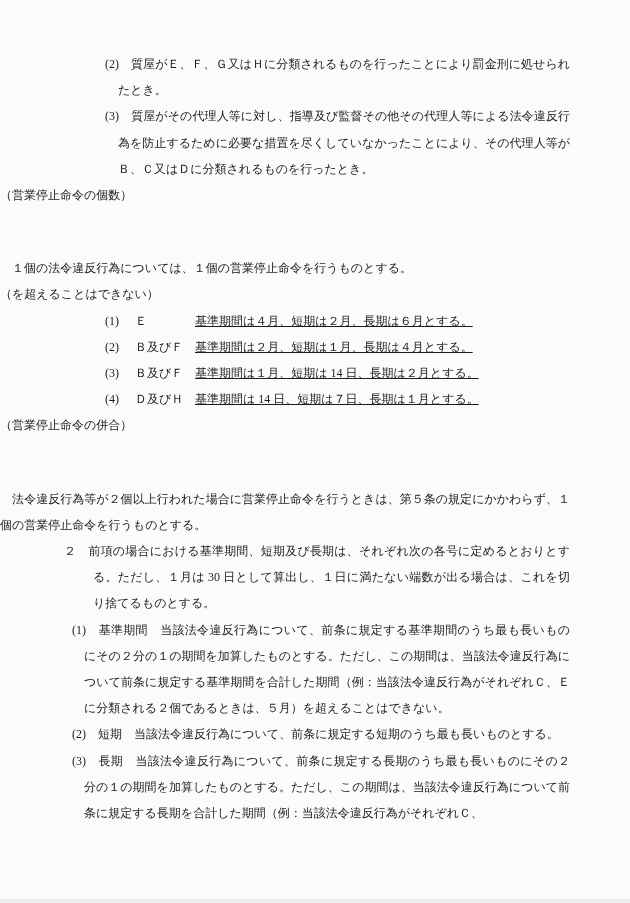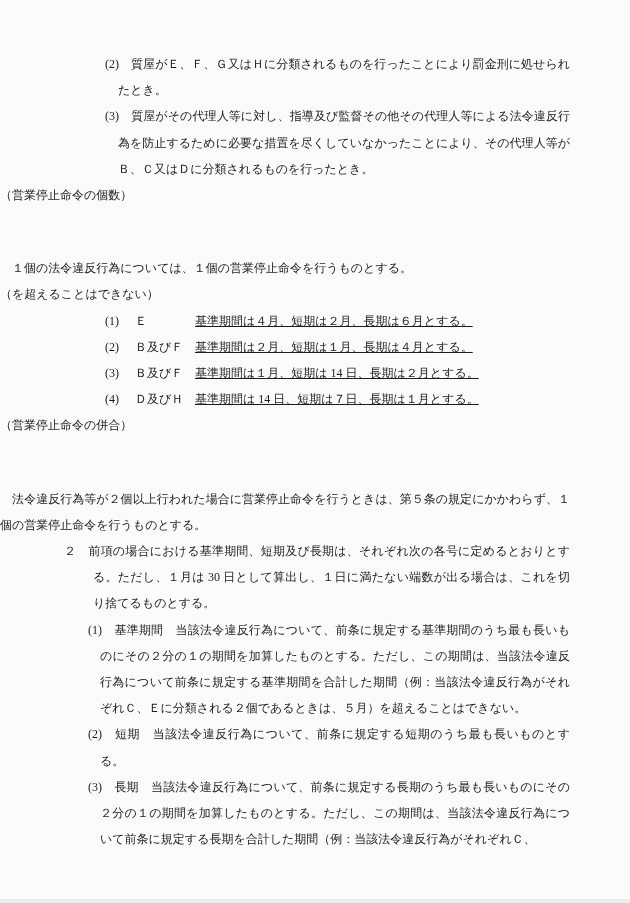--- a/index.html
+++ b/index.html
@@ -28,21 +28,21 @@
   .blk {
     text-align: justify;
   }
   .blk .num, .blk .label, .blk .txt {
     white-space: pre-wrap;
   }
   .heading { }
   .article { text-indent: -36px; margin-top: 47px; }
   .paragraph { padding-left: 93px; text-indent: -29px; }
   .item { padding-left: 118px; text-indent: -13px; }
-  .sub-item { padding-left: 100px; text-indent: -12px; }
+  .sub-item { padding-left: 72px; text-indent: -12px; margin-left: 12px; }
   .classified-item { padding-left: 105px; text-decoration: underline; }
   .classified-item .num { display: inline-block; width: 30px; }
   .classified-item .label { display: inline-block; width: 60px; }
   .bottom-edge {
     position: absolute;
     left: 0;
     bottom: 0;
     width: 630px;
     height: 4px;
   }

